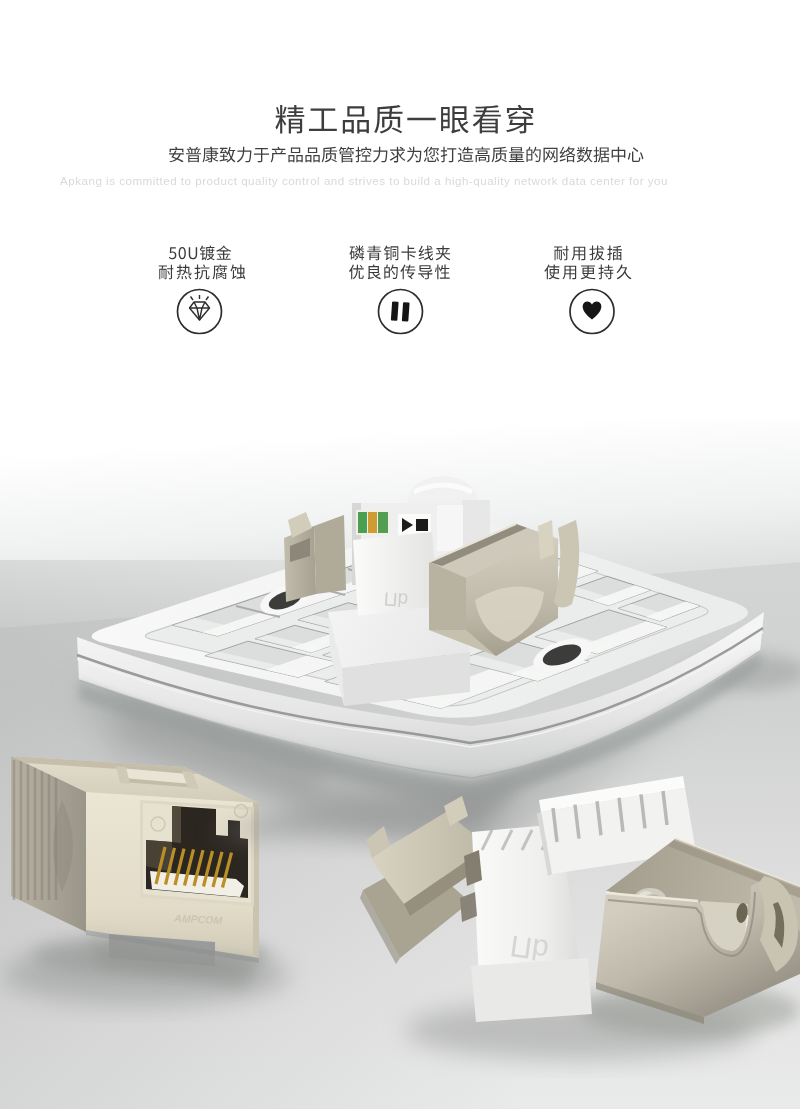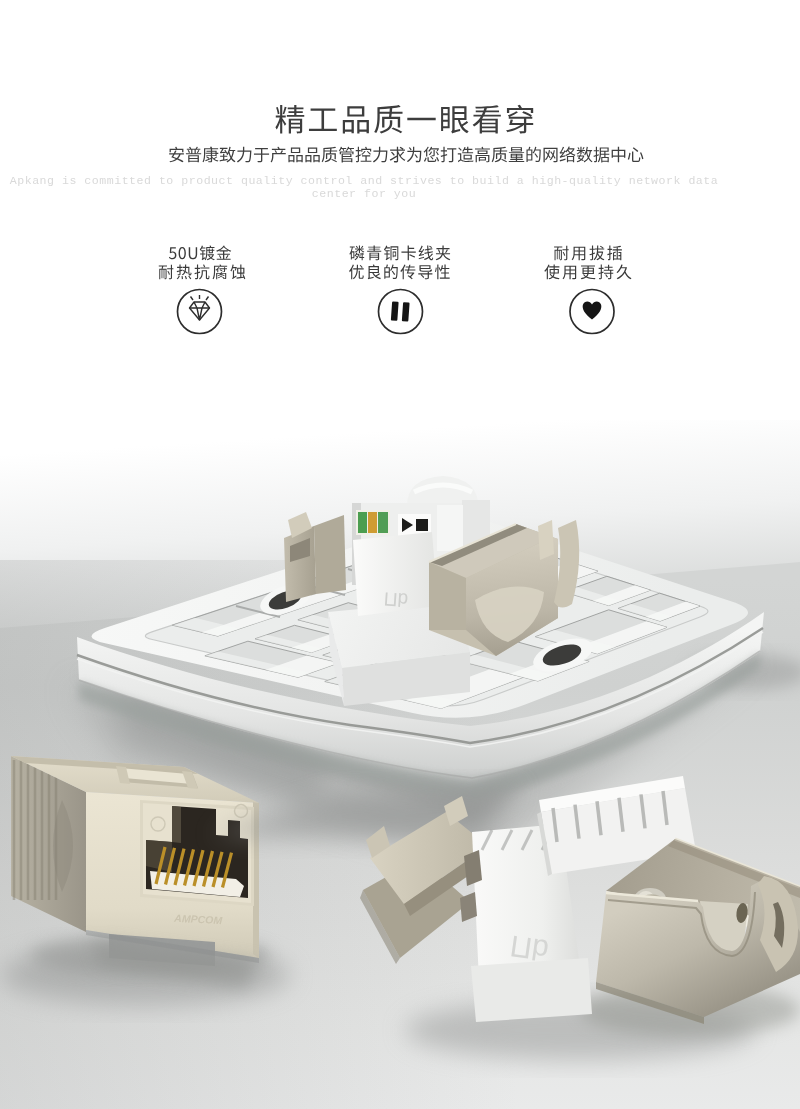--- a/index.html
+++ b/index.html
@@ -1,15 +1,15 @@
 <!DOCTYPE html>
 <html><head><meta charset="utf-8">
 <style>
 html,body{margin:0;padding:0;background:#fff;width:800px;height:1109px;overflow:hidden}
-.eng{position:absolute;left:0;top:174px;width:728px;text-align:center;font-family:Liberation Mono, monospace;font-size:11.6px;letter-spacing:0.5px;color:#d9d9d9}
+.eng{position:absolute;left:0;top:174px;width:728px;text-align:center;font-family:Liberation Sans, sans-serif;font-size:11.6px;letter-spacing:0.5px;color:#d9d9d9}
 </style></head>
 <body>
 <svg width="800" height="1109" viewBox="0 0 800 1109" xmlns="http://www.w3.org/2000/svg" style="position:absolute;left:0;top:0">
 <defs>
 <linearGradient id="horiz" x1="0" y1="455" x2="12" y2="645" gradientUnits="userSpaceOnUse">
  <stop offset="0" stop-color="#ffffff"></stop>
         <stop offset="0.5" stop-color="#f0f1f1"></stop>
         <stop offset="1" stop-color="#d5d7d6"></stop>
 </linearGradient>
 <linearGradient id="floor" x1="0" y1="580" x2="0" y2="1109" gradientUnits="userSpaceOnUse">

